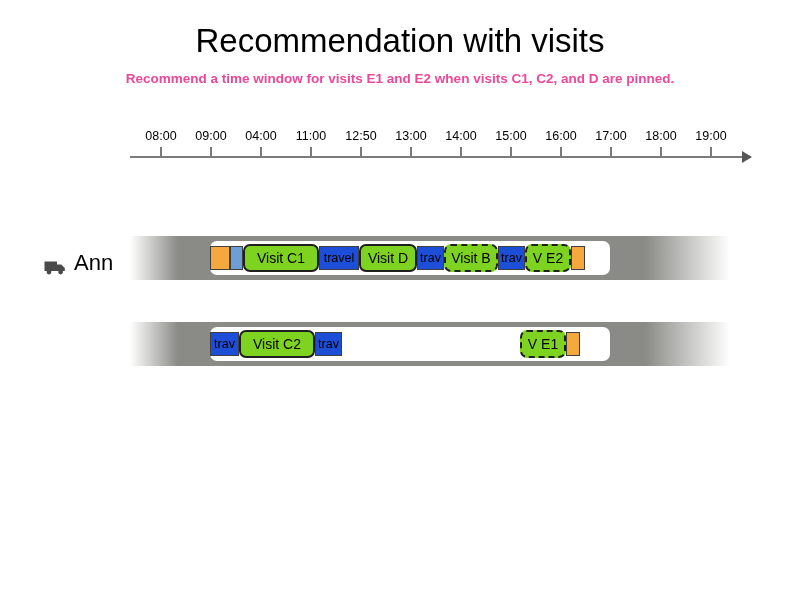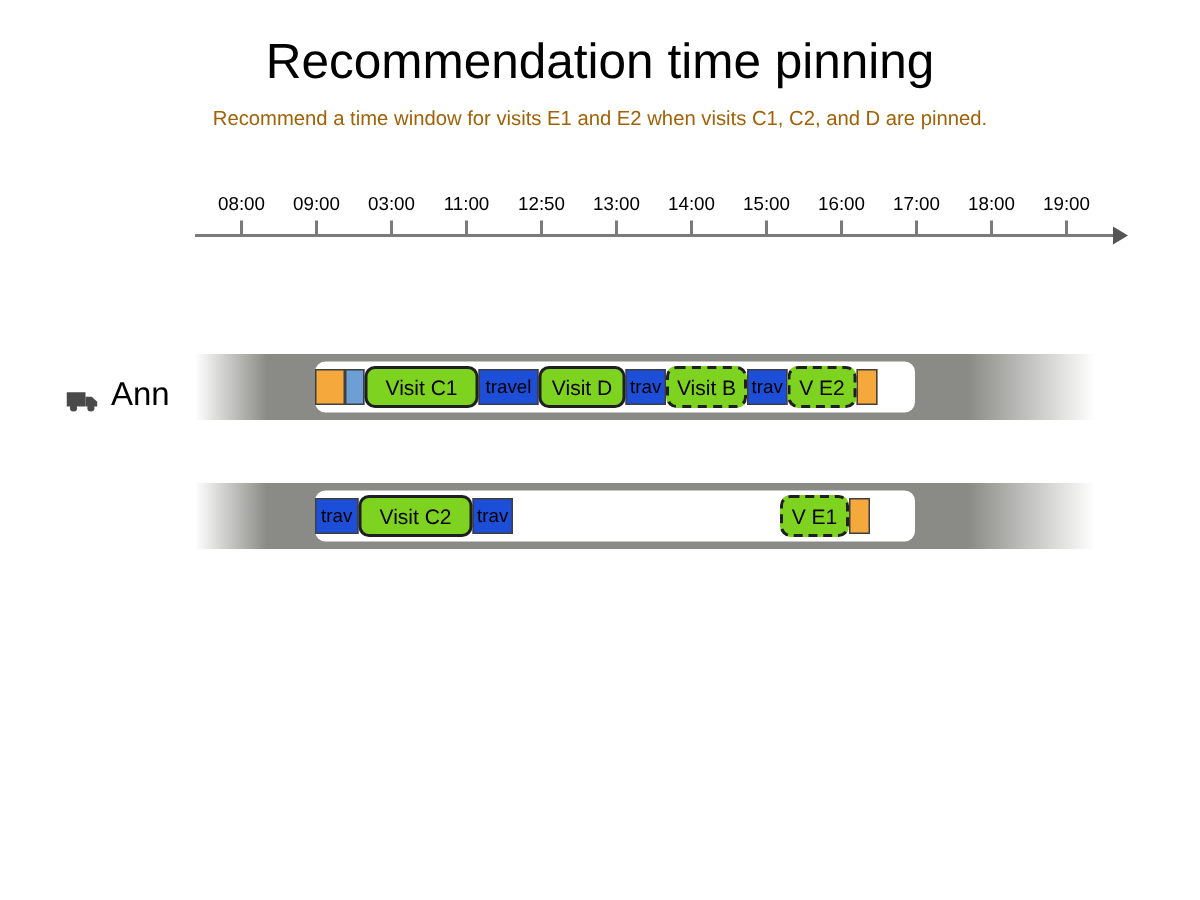--- a/index.html
+++ b/index.html
@@ -29,22 +29,22 @@
     line-height: 42px;
     letter-spacing: 0px;
   }
   #slide-subtitle {
     position: absolute;
     left: 0;
     top: 70px;
     width: 800px;
     text-align: center;
     font-size: 13.5px;
-    font-weight: 400;
-    color: #a16207;
+    font-weight: 700;
+    color: #ec4899;
     line-height: 18px;
   }
 
   
   #time-axis {
     position: absolute;
     left: 0;
     top: 120px;
     width: 800px;
     height: 45px;
@@ -185,34 +185,34 @@
     border-width: 2px;
   }
   .seg-blank {
     background: #f5a93c;
     border: 1px solid #3f3f3f;
   }
 </style>
 </head>
 <body>
 
-<div id="slide-title">Recommendation time pinning</div>
+<div id="slide-title">Recommendation with visits</div>
 
 <div id="slide-subtitle">Recommend a time window for visits E1 and E2 when visits C1, C2, and D are pinned.</div>
 
 <div id="time-axis">
   <div id="axis-line"></div>
   <div id="axis-arrow"></div>
   <div id="axis-ticks">
       <div class="axis-tick" style="left: 160px;"></div>
       <div class="axis-label" style="left: 161px;">08:00</div>
       <div class="axis-tick" style="left: 210px;"></div>
       <div class="axis-label" style="left: 211px;">09:00</div>
       <div class="axis-tick" style="left: 260px;"></div>
-      <div class="axis-label" style="left: 261px;">03:00</div>
+      <div class="axis-label" style="left: 261px;">04:00</div>
       <div class="axis-tick" style="left: 310px;"></div>
       <div class="axis-label" style="left: 311px;">11:00</div>
       <div class="axis-tick" style="left: 360px;"></div>
       <div class="axis-label" style="left: 361px;">12:50</div>
       <div class="axis-tick" style="left: 410px;"></div>
       <div class="axis-label" style="left: 411px;">13:00</div>
       <div class="axis-tick" style="left: 460px;"></div>
       <div class="axis-label" style="left: 461px;">14:00</div>
       <div class="axis-tick" style="left: 510px;"></div>
       <div class="axis-label" style="left: 511px;">15:00</div>

